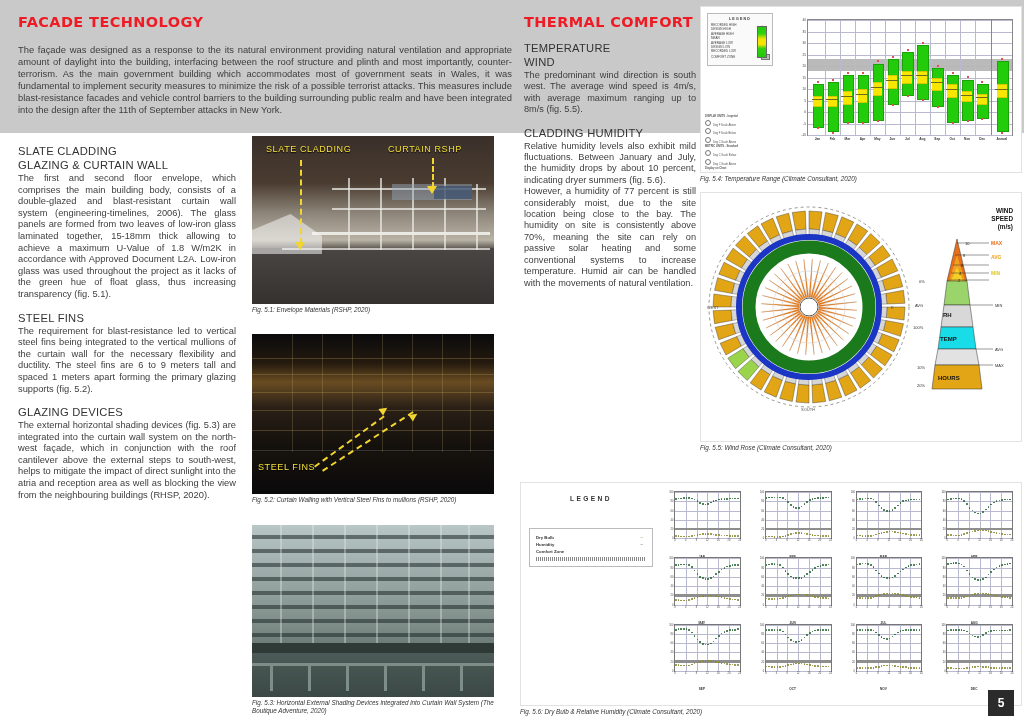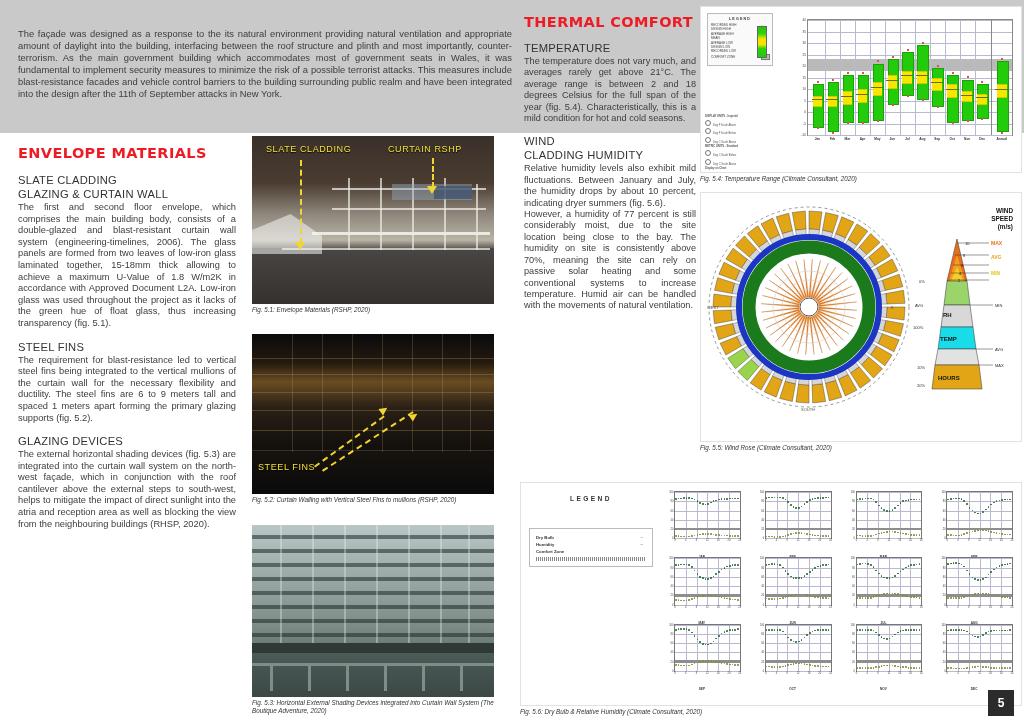--- a/index.html
+++ b/index.html
@@ -128,25 +128,25 @@
            display:flex;align-items:center;justify-content:center;font-size:12px;font-weight:bold;}
 </style>
 </head>
 <body>
 
 <div class="page">
   <div class="topband"></div>
   <div class="whitebg"></div>
 
   <div id="facade-block">
+    <h1 class="section">FACADE TECHNOLOGY</h1>
     <p class="body" style="margin-top:14px;">The façade was designed as a response to the its natural environment providing natural ventilation and appropriate amount of daylight into the building, interfacing between the roof structure and plinth and most importantly, counter-terrorism. As the main government building which accommodates most of government seats in Wales, it was fundamental to implement security measures to minimize the risk of a possible terrorist attacks. This measures include blast-resistance facades and vehicle control barriers to the building surrounding public realm and have been integrated into the design after the 11th of September attacks in New York.</p>
   </div>
 
   <div id="envelope-block">
-    <h1 class="section">ENVELOPE MATERIALS</h1>
 
     <h2 class="sub">SLATE CLADDING</h2>
 
     <h2 class="sub">GLAZING &amp; CURTAIN WALL</h2>
     <p class="body">The first and second floor envelope, which comprises the main building body, consists of a double-glazed and blast-resistant curtain wall system (engineering-timelines, 2006). The glass panels are formed from two leaves of low-iron glass laminated together, 15-18mm thick allowing to achieve a maximum U-Value of 1.8 W/m2K in accordance with Approved Document L2A. Low-iron glass was used throughout the project as it lacks of the green hue of float glass, thus increasing transparency (fig. 5.1).</p>
 
     <h2 class="sub">STEEL FINS</h2>
     <p class="body">The requirement for blast-resistance led to vertical steel fins being integrated to the vertical mullions of the curtain wall for the necessary flexibility and ductility. The steel fins are 6 to 9 meters tall and spaced 1 meters apart forming the primary glazing supports (fig. 5.2).</p>
 
     <h2 class="sub">GLAZING DEVICES</h2>
@@ -236,23 +236,23 @@
       <div style="position:absolute;left:170px;top:138px;width:3px;bottom:6px;background:#7d8d88;"></div>
       <div style="position:absolute;left:208px;top:138px;width:3px;bottom:6px;background:#7d8d88;"></div>
     </div>
     <div class="caption">Fig. 5.3: Horizontal External Shading Devices integrated into Curtain Wall System (The Boutique Adventure, 2020)</div>
   </div>
 
   <div id="thermal-block">
     <h1 class="section">THERMAL COMFORT</h1>
 
     <h2 class="sub">TEMPERATURE</h2>
-    <p class="body">The temperature does not vary much, and averages rarely get above 21°C. The average range is between 2 and 18 degrees Celsius for the full span of the year (fig. 5.4). Characteristically, this is a mild condition for hot and cold seasons.</p>
 
     <h2 class="sub">WIND</h2>
+    <p class="body">The predominant wind direction is south west. The average wind speed is 4m/s, with average maximum ranging up to 8m/s (fig. 5.5).</p>
 
     <h2 class="sub">CLADDING HUMIDITY</h2>
     <p class="body" style="white-space:pre-line;">Relative humidity levels also exhibit mild fluctuations. Between January and July, the humidity drops by about 10 percent, indicating dryer summers (fig. 5.6).
 However, a humidity of 77 percent is still considerably moist, due to the site location being close to the bay. The humidity on site is consistently above 70%, meaning the site can rely on passive solar heating and some conventional systems to increase temperature. Humid air can be handled with the movements of natural ventilation.</p>
   </div>
 
   <div class="fig" id="fig54">
     <div class="figbox">
       <div class="legend54">
         <div class="lg-title">LEGEND</div>

